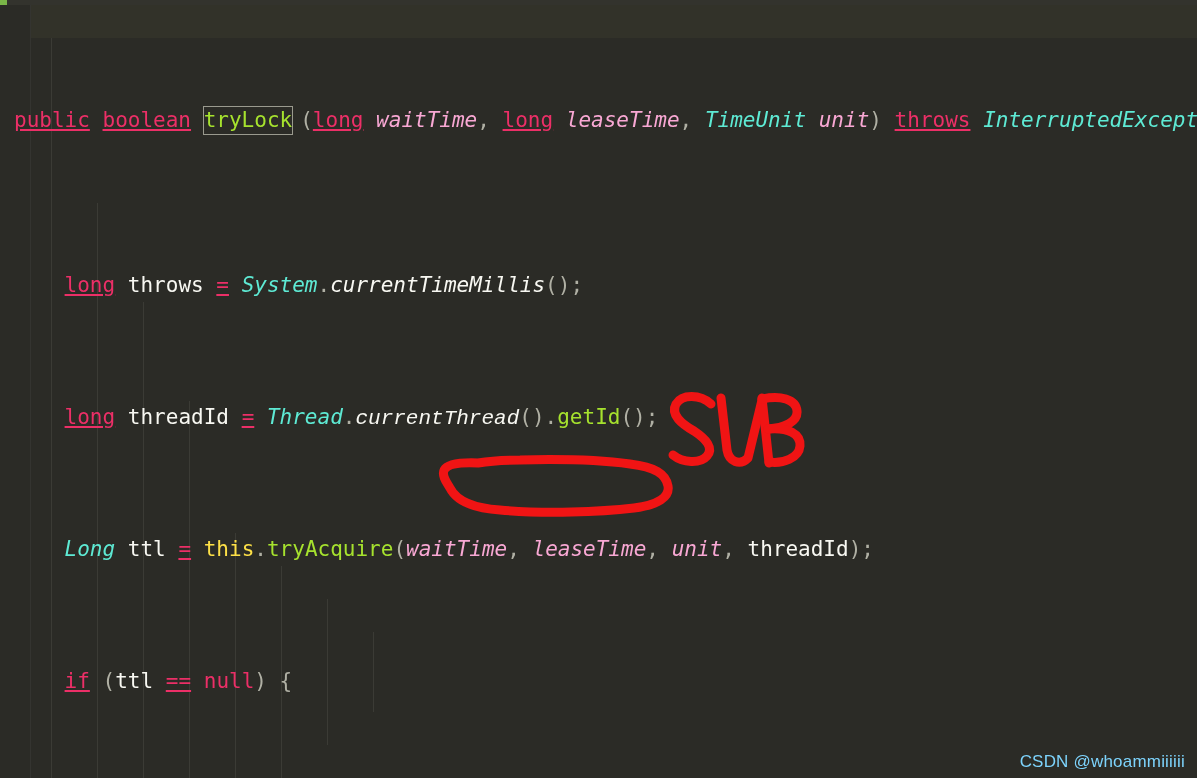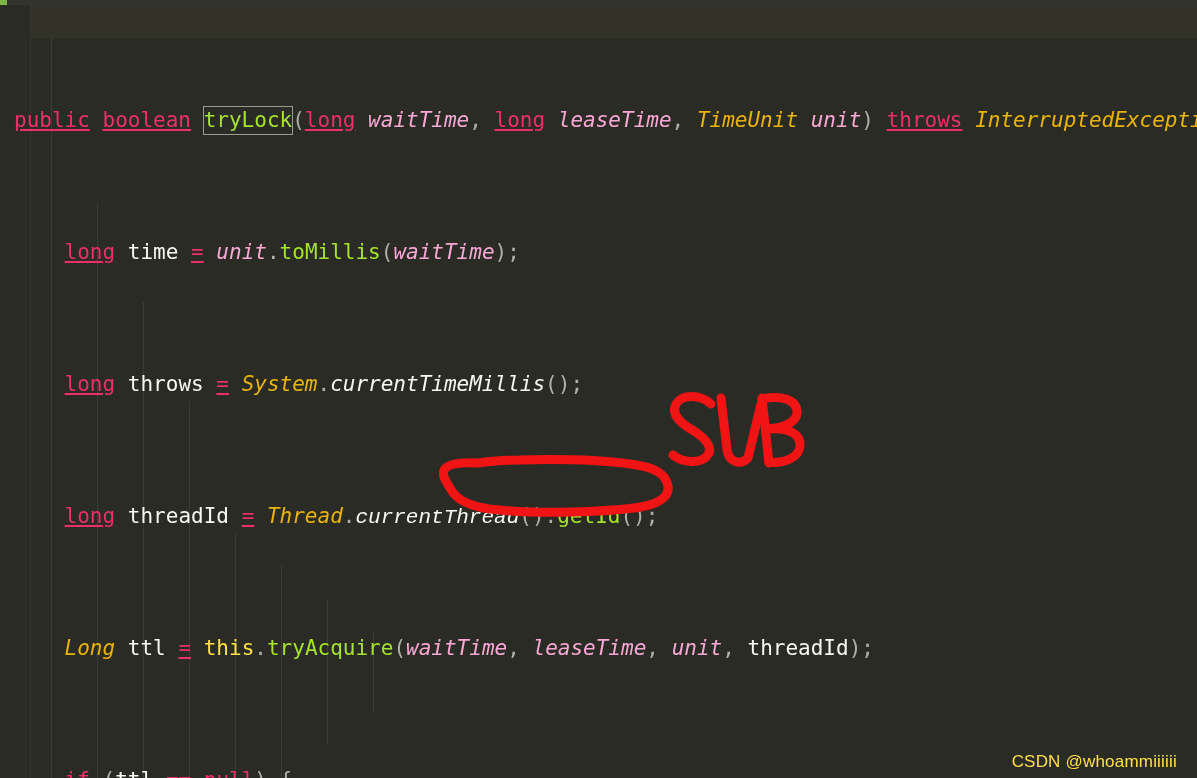--- a/index.html
+++ b/index.html
@@ -66,51 +66,51 @@
     letter-spacing: 0px;
   }
   .code .ln {
     display: block;
     height: 33px;
     padding-left: 14px;
   }
 
   
   .kw    { color: #ec2f67; text-decoration: underline; }                 
-  .type  { color: #eab308; font-style: italic; }                 
+  .type  { color: #5eead4; font-style: italic; }                 
   .meth  { color: #a6e22e; }                 
   .methi { color: #a6e22e; font-style: italic; }
   .param { color: #f9a8d4; font-style: italic; }  
   .plain { color: #f8f8f2; }                 
   .punc  { color: #b0b0a4; }                 
   .kwlit { color: #ec2f67; }                 
   .thisk { color: #fde047; }                 
 
   
   .match-box {
     outline: 1px solid #9a9a8e;
     background: transparent;
     padding: 1px 0 2px 0;
-    margin: -1px 0 -2px 0;
+    margin: -1px 8px -2px 0;
   }
 
   
   .annot-layer {
     position: absolute;
     left: 0; top: 0;
     width: 1197px; height: 778px;
     pointer-events: none;
   }
 
   
   .watermark {
     position: absolute;
-    right: 20px;
+    right: 12px;
     bottom: 6px;
-    color: #fde047;
+    color: #7dd3fc;
     font-family: "Liberation Sans", sans-serif;
     font-size: 17px;
     letter-spacing: 0.2px;
   }
 </style>
 </head>
 <body>
 
 <div id="screen">
 
@@ -126,21 +126,20 @@
   <div class="indent-guide" style="left:189px; top:401px; height:377px;"></div>
   <div class="indent-guide" style="left:235px; top:533px; height:245px;"></div>
   <div class="indent-guide" style="left:281px; top:566px; height:212px;"></div>
   <div class="indent-guide" style="left:327px; top:599px; height:146px;"></div>
   <div class="indent-guide" style="left:373px; top:632px; height:80px;"></div>
 
   <div class="code">
 
     <span class="ln"><span class="kw">public</span> <span class="kw">boolean</span> <span class="meth match-box">tryLock</span><span class="punc">(</span><span class="kw">long</span> <span class="param">waitTime</span><span class="punc">,</span> <span class="kw">long</span> <span class="param">leaseTime</span><span class="punc">,</span> <span class="type">TimeUnit</span> <span class="param">unit</span><span class="punc">)</span> <span class="kw">throws</span> <span class="type">InterruptedException</span> </span>
 
-    <span class="ln">    <span class="kw">long</span> <span class="plain">time</span> <span class="kw">=</span> <span class="param">unit</span><span class="punc">.</span><span class="meth">toMillis</span><span class="punc">(</span><span class="param">waitTime</span><span class="punc">);</span></span>
 
     <span class="ln">    <span class="kw">long</span> <span class="plain">throws</span> <span class="kw">=</span> <span class="type">System</span><span class="punc">.</span><span class="methi" style="color:#f8f8f2;">currentTimeMillis</span><span class="punc">();</span></span>
 
     <span class="ln">    <span class="kw">long</span> <span class="plain">threadId</span> <span class="kw">=</span> <span class="type">Thread</span><span class="punc">.</span><span class="methi" style="color:#f8f8f2;font-style:italic;font-family:Liberation Mono, monospace;">currentThread</span><span class="punc">().</span><span class="meth">getId</span><span class="punc">();</span></span>
 
     <span class="ln">    <span class="type">Long</span> <span class="plain">ttl</span> <span class="kw">=</span> <span class="thisk">this</span><span class="punc">.</span><span class="meth">tryAcquire</span><span class="punc">(</span><span class="param">waitTime</span><span class="punc">,</span> <span class="param">leaseTime</span><span class="punc">,</span> <span class="param">unit</span><span class="punc">,</span> <span class="plain">threadId</span><span class="punc">);</span></span>
 
     <span class="ln">    <span class="kw">if</span> <span class="punc">(</span><span class="plain">ttl</span> <span class="kw">==</span> <span class="kwlit">null</span><span class="punc">) {</span></span>
 
     

